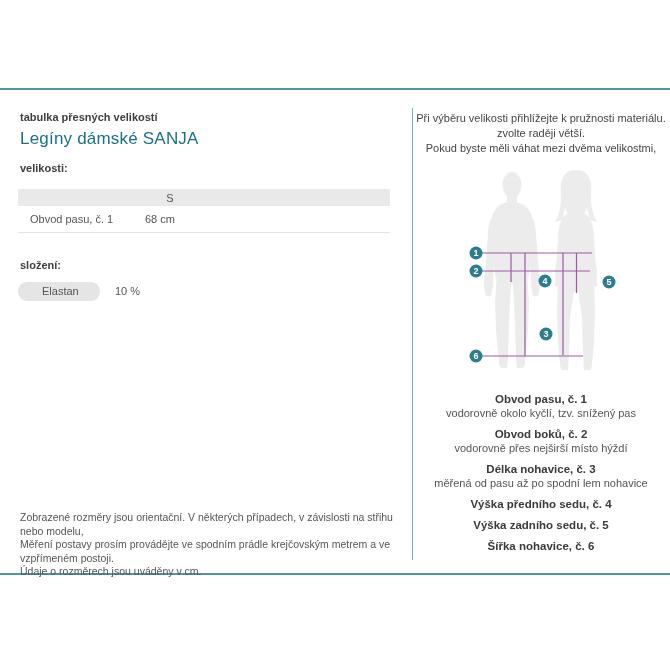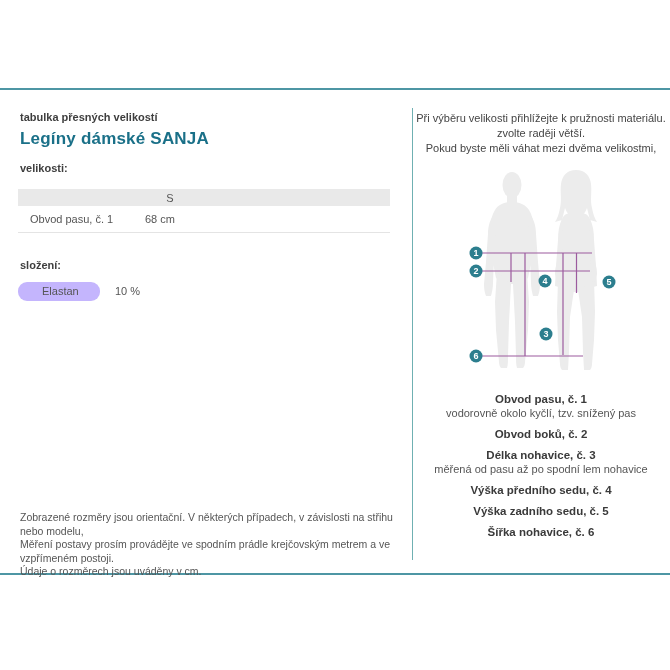--- a/index.html
+++ b/index.html
@@ -7,36 +7,36 @@
         font-family:"Liberation Sans",sans-serif;-webkit-font-smoothing:antialiased;}
   .abs{position:absolute;}
 
   
   .hr-top{left:0;top:88px;width:670px;height:2px;background:#4e96a4;}
   .hr-bottom{left:0;top:573px;width:670px;height:2px;background:#4e96a4;}
   .v-divider{left:412px;top:108px;width:1px;height:452px;background:#6fb0b2;}
 
   
   .eyebrow{left:20px;top:111px;font-size:11px;font-weight:bold;color:#3e3e3e;}
-  .product-title{left:20px;top:129px;font-size:17px;font-weight:bold;color:#1a7088;letter-spacing:.2px;}
+  .product-title{left:20px;top:129px;font-size:17px;font-weight:normal;color:#1a7088;letter-spacing:.2px;}
   .section-heading{font-size:11px;font-weight:bold;color:#3e3e3e;}
   .sizes-heading{left:20px;top:162px;}
   .comp-heading{left:20px;top:259px;}
 
   .size-table{left:18px;top:189px;width:372px;font-size:11px;color:#555;}
   .st-header{display:flex;align-items:center;height:17px;background:#e9e9e9;}
   .st-row{display:flex;align-items:center;height:26px;border-bottom:1px solid #e4e4e4;}
   .st-col-label{width:127px;padding-left:12px;box-sizing:border-box;}
   .st-col-size{width:50px;text-align:center;}
   .st-row .st-col-size{text-align:left;}
   .st-col-fill{flex:1;}
 
   .comp-table{left:18px;top:282px;font-size:11px;color:#555;}
   .comp-row{display:flex;margin-bottom:3px;height:19px;line-height:19px;}
-  .comp-material{width:82px;background:#c4b5fd;padding-left:24px;box-sizing:border-box;border-radius:9px;}
+  .comp-material{width:82px;background:#e5e5e5;padding-left:24px;box-sizing:border-box;border-radius:9px;}
   .comp-value{margin-left:15px;}
 
   .note{left:20px;top:511px;width:388px;font-size:10.5px;line-height:13.5px;color:#555;}
 
   
   .intro{left:412px;top:111px;width:258px;text-align:center;font-size:11px;line-height:15px;color:#454545;}
   .diagram{left:450px;top:162px;width:200px;height:218px;}
   .legend{left:412px;top:392px;width:258px;text-align:center;}
   .legend-item{margin-bottom:7px;}
   .legend-title{font-size:11.5px;font-weight:bold;color:#3a3a3a;line-height:14px;}
@@ -152,20 +152,21 @@
     </g>
   </svg>
 
   <div class="abs legend">
     <div class="legend-item">
       <div class="legend-title">Obvod pasu, č. 1</div>
       <div class="legend-desc">vodorovně okolo kyčlí, tzv. snížený pas</div>
     </div>
     <div class="legend-item">
       <div class="legend-title">Obvod boků, č. 2</div>
+      <div class="legend-desc">vodorovně přes nejširší místo hýždí</div>
     </div>
     <div class="legend-item">
       <div class="legend-title">Délka nohavice, č. 3</div>
       <div class="legend-desc">měřená od pasu až po spodní lem nohavice</div>
     </div>
     <div class="legend-item">
       <div class="legend-title">Výška předního sedu, č. 4</div>
     </div>
     <div class="legend-item">
       <div class="legend-title">Výška zadního sedu, č. 5</div>

